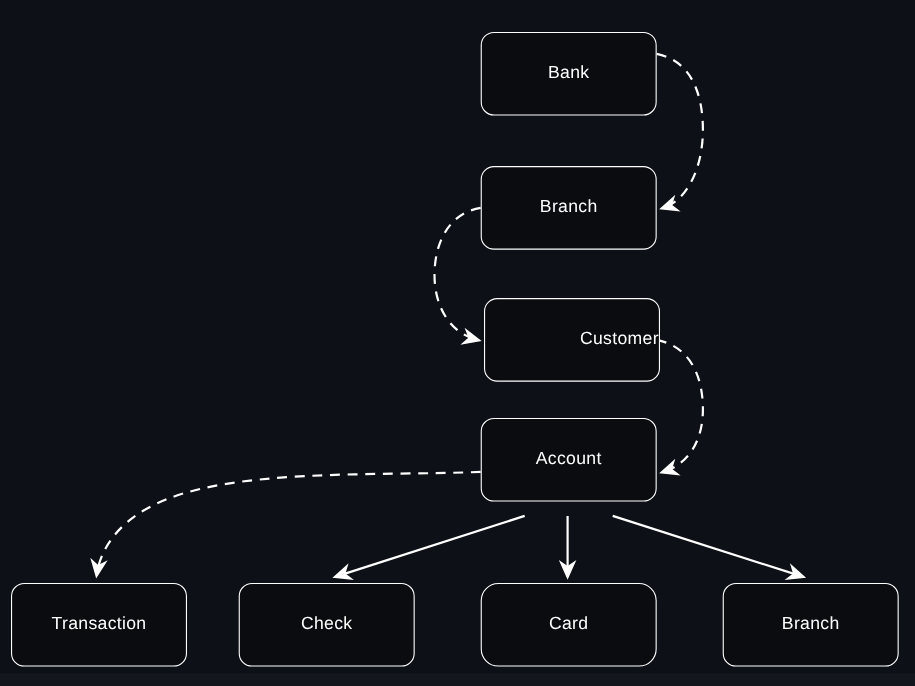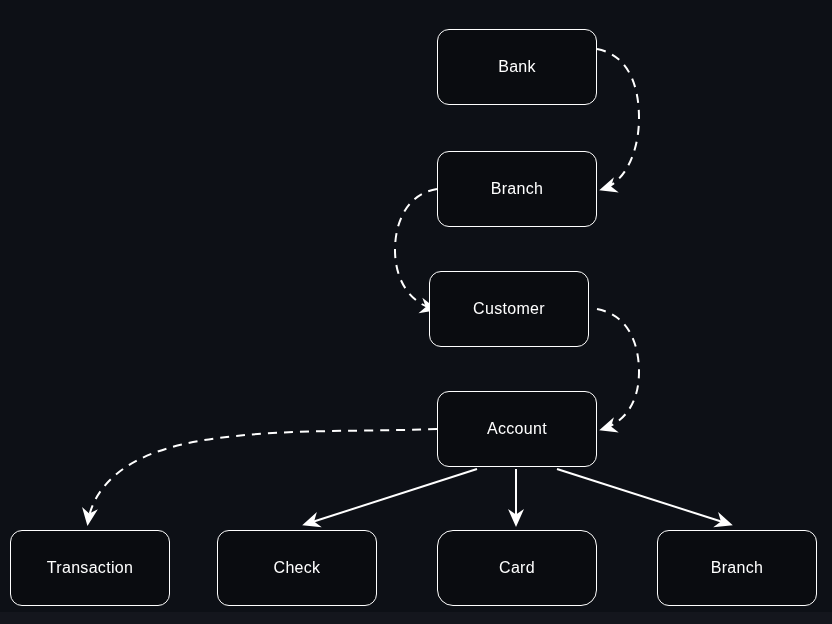--- a/index.html
+++ b/index.html
@@ -90,25 +90,25 @@
   </svg>
 
   <div class="node" style="left:437px; top:29px;">
     <span class="node-label">Bank</span>
   </div>
 
   <div class="node" style="left:437px; top:151px;">
     <span class="node-label">Branch</span>
   </div>
 
-  <div class="node" style="left:429px; top:271px;">
+  <div class="node" style="left:440px; top:271px;justify-content:flex-end;">
     <span class="node-label">Customer</span>
   </div>
 
-  <div class="node" style="left:437px; top:391px;align-items:center;">
+  <div class="node" style="left:437px; top:380px;align-items:center;">
     <span class="node-label">Account</span>
   </div>
 
   <div class="node" style="left:10px; top:530px;">
     <span class="node-label">Transaction</span>
   </div>
 
   <div class="node" style="left:217px; top:530px;">
     <span class="node-label">Check</span>
   </div>

